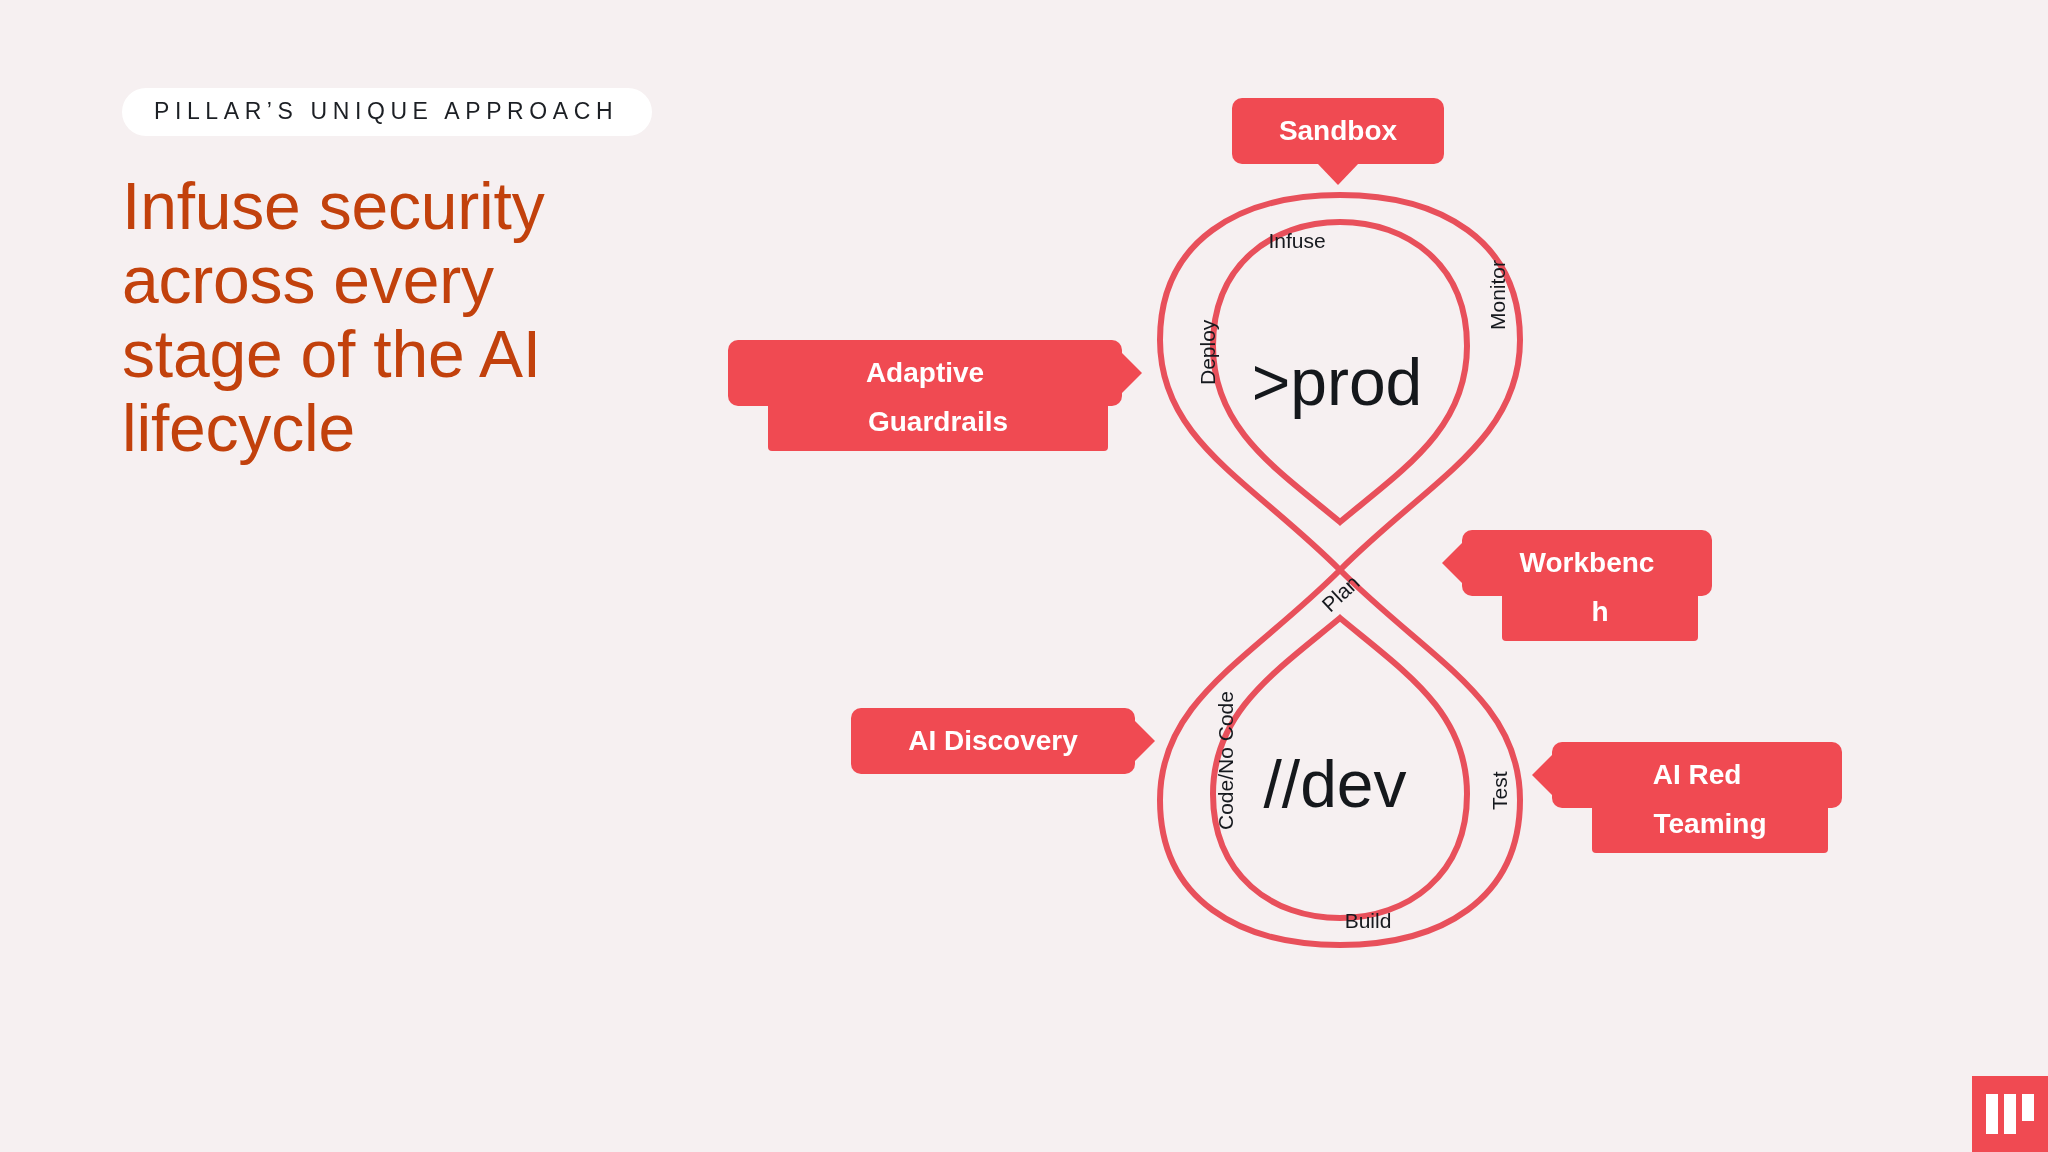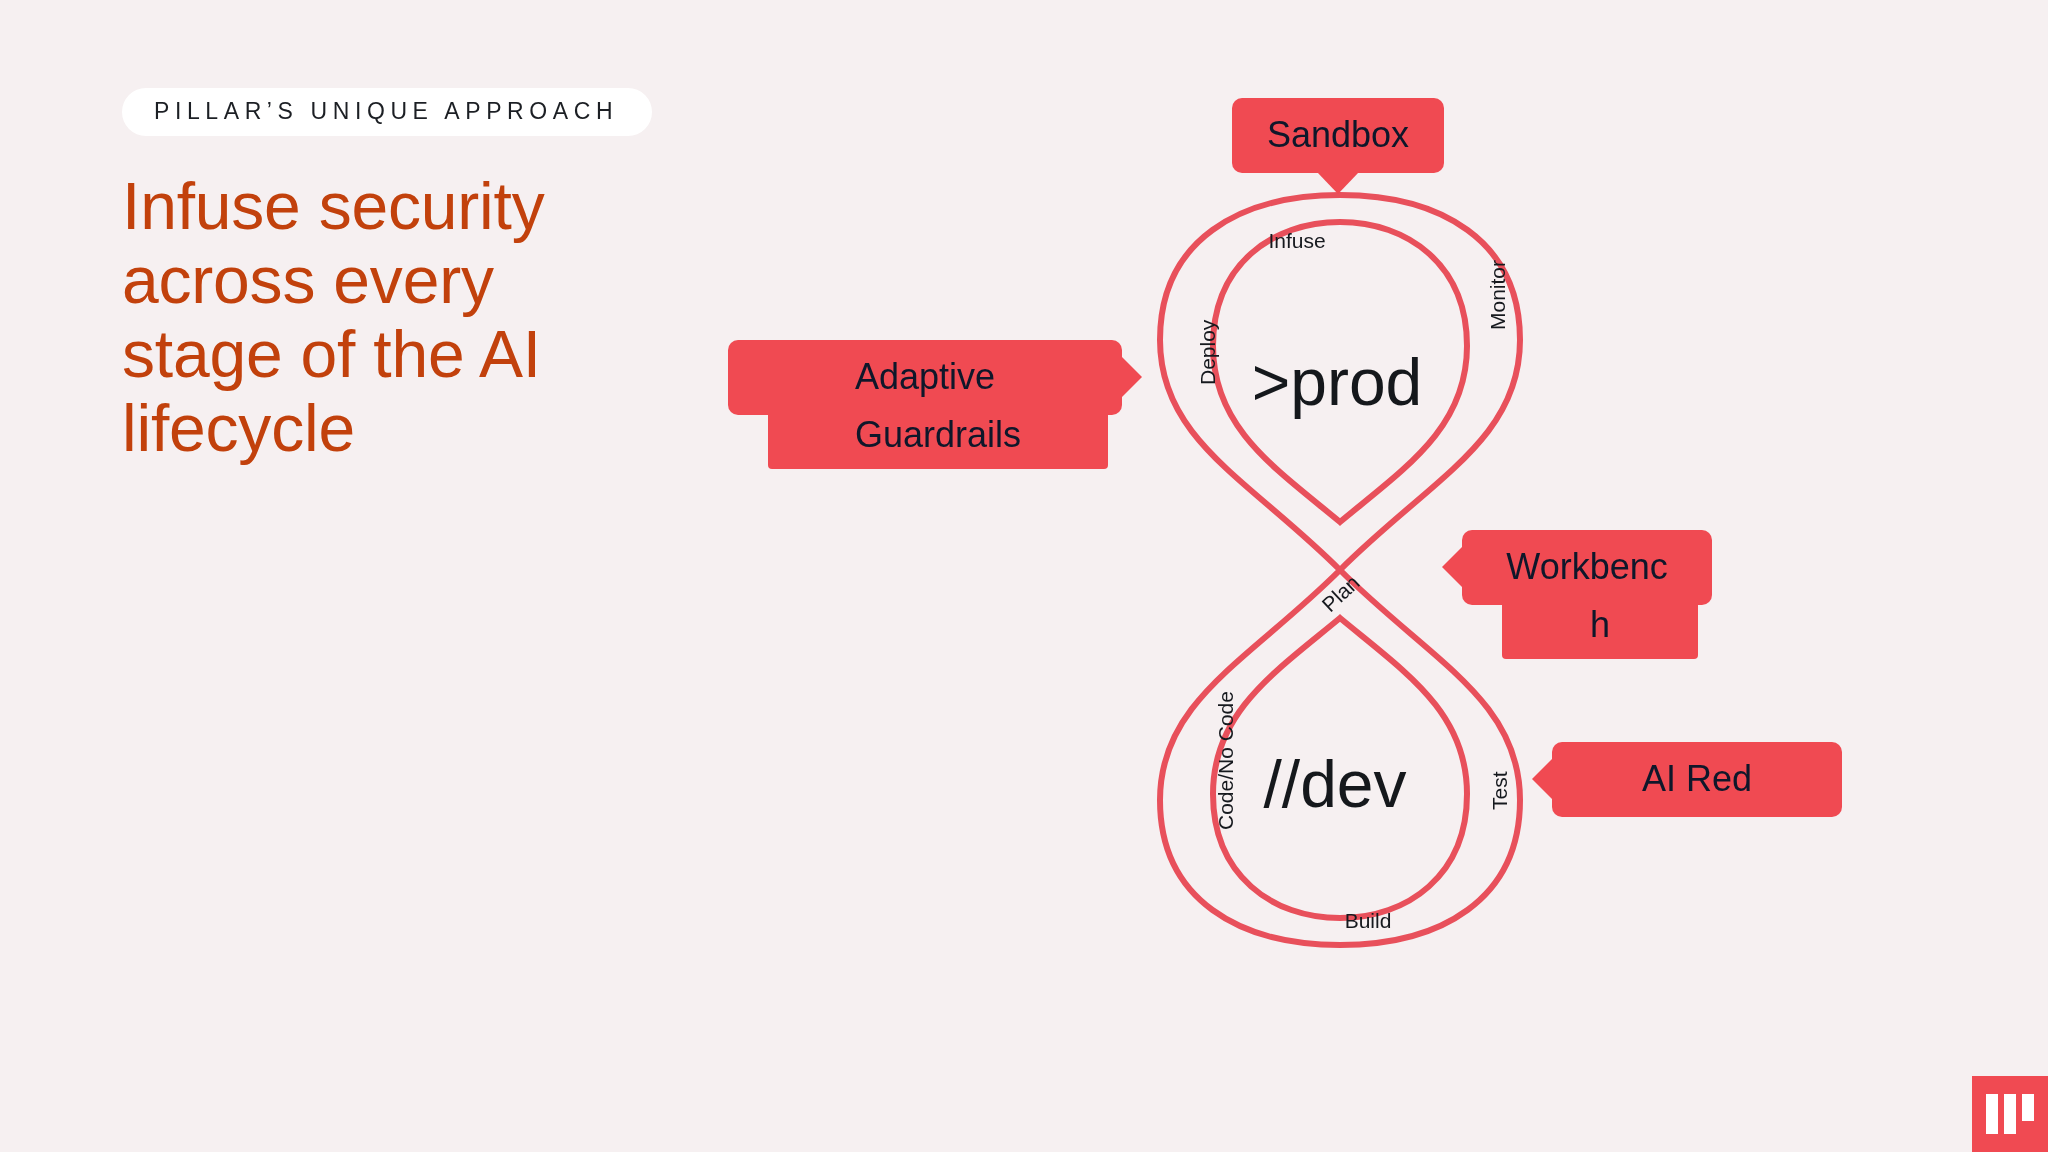--- a/index.html
+++ b/index.html
@@ -89,23 +89,23 @@
     white-space: nowrap;
     line-height: 1;
     transform: translate(-50%, -50%);
   }
   #center-prod { left: 1337px; top: 382px; }
   #center-dev  { left: 1335px; top: 784px; }
 
   
   .callout {
     position: absolute;
-    color: #0f172a;
-    font-size: 36px;
-    font-weight: 400;
+    color: #ffffff;
+    font-size: 28px;
+    font-weight: 700;
     line-height: 1.13;
     text-align: center;
   }
   .callout .pill-box {
     position: relative;
     background: #F04A52;
     border-radius: 10px;
     padding: 17px 26px;
     box-sizing: border-box;
   }
@@ -249,26 +249,33 @@
 
 
   <div class="callout" id="callout-workbench">
     <div class="pill-box">
       <span>Workbenc</span>
       <span class="tail tail-left"></span>
     </div>
     <div class="pill-overflow">h</div>
   </div>
 
+  <div class="callout" id="callout-discovery">
+    <div class="pill-box">
+      <span>AI Discovery</span>
+      <span class="tail tail-right"></span>
+    </div>
+  </div>
 
   <div class="callout" id="callout-redteaming">
     <div class="pill-box">
       <span>AI Red</span>
       <span class="tail tail-left"></span>
     </div>
+    <div class="pill-overflow">Teaming</div>
   </div>
 
 
 </div>
 
 <div id="brand-logo">
   <span class="logo-bar logo-bar-tall"></span>
   <span class="logo-bar logo-bar-tall"></span>
   <span class="logo-bar logo-bar-short"></span>
 </div>

